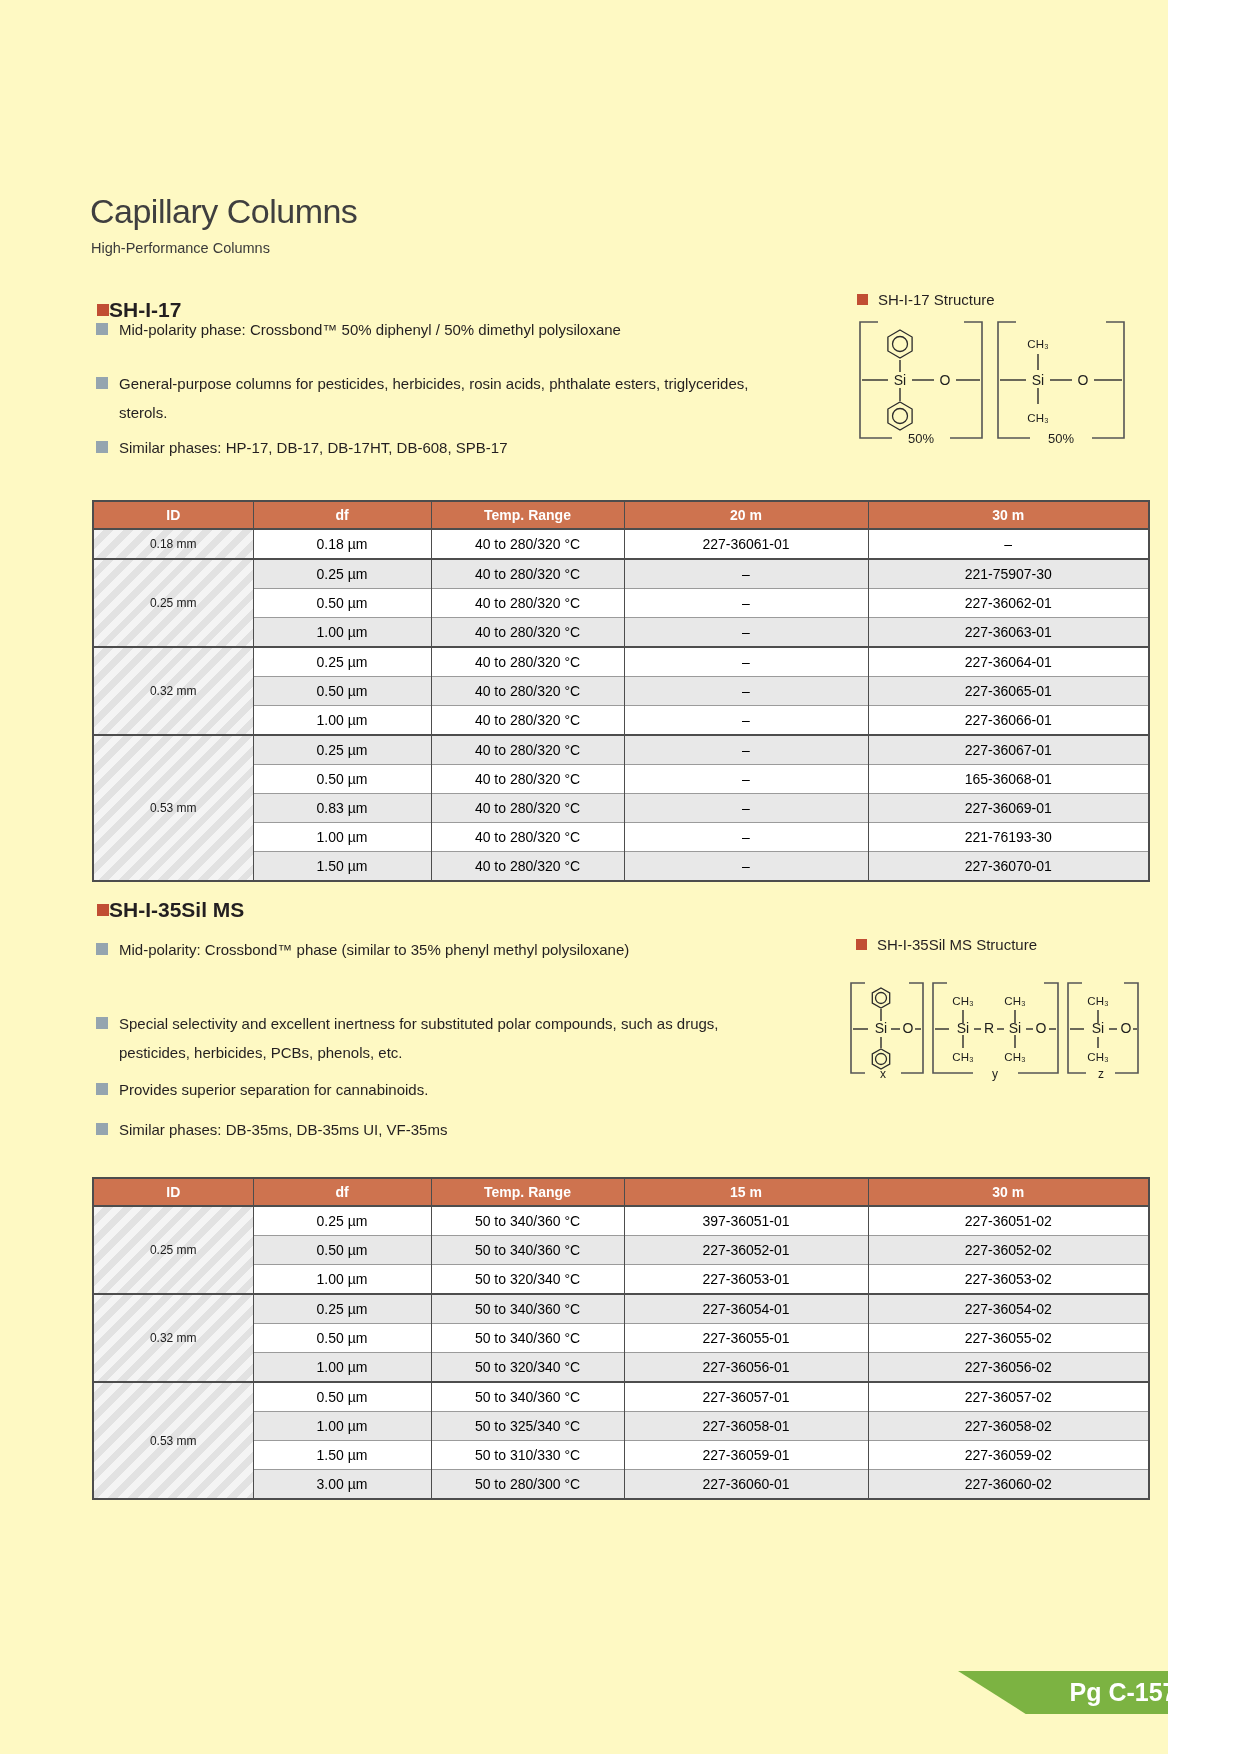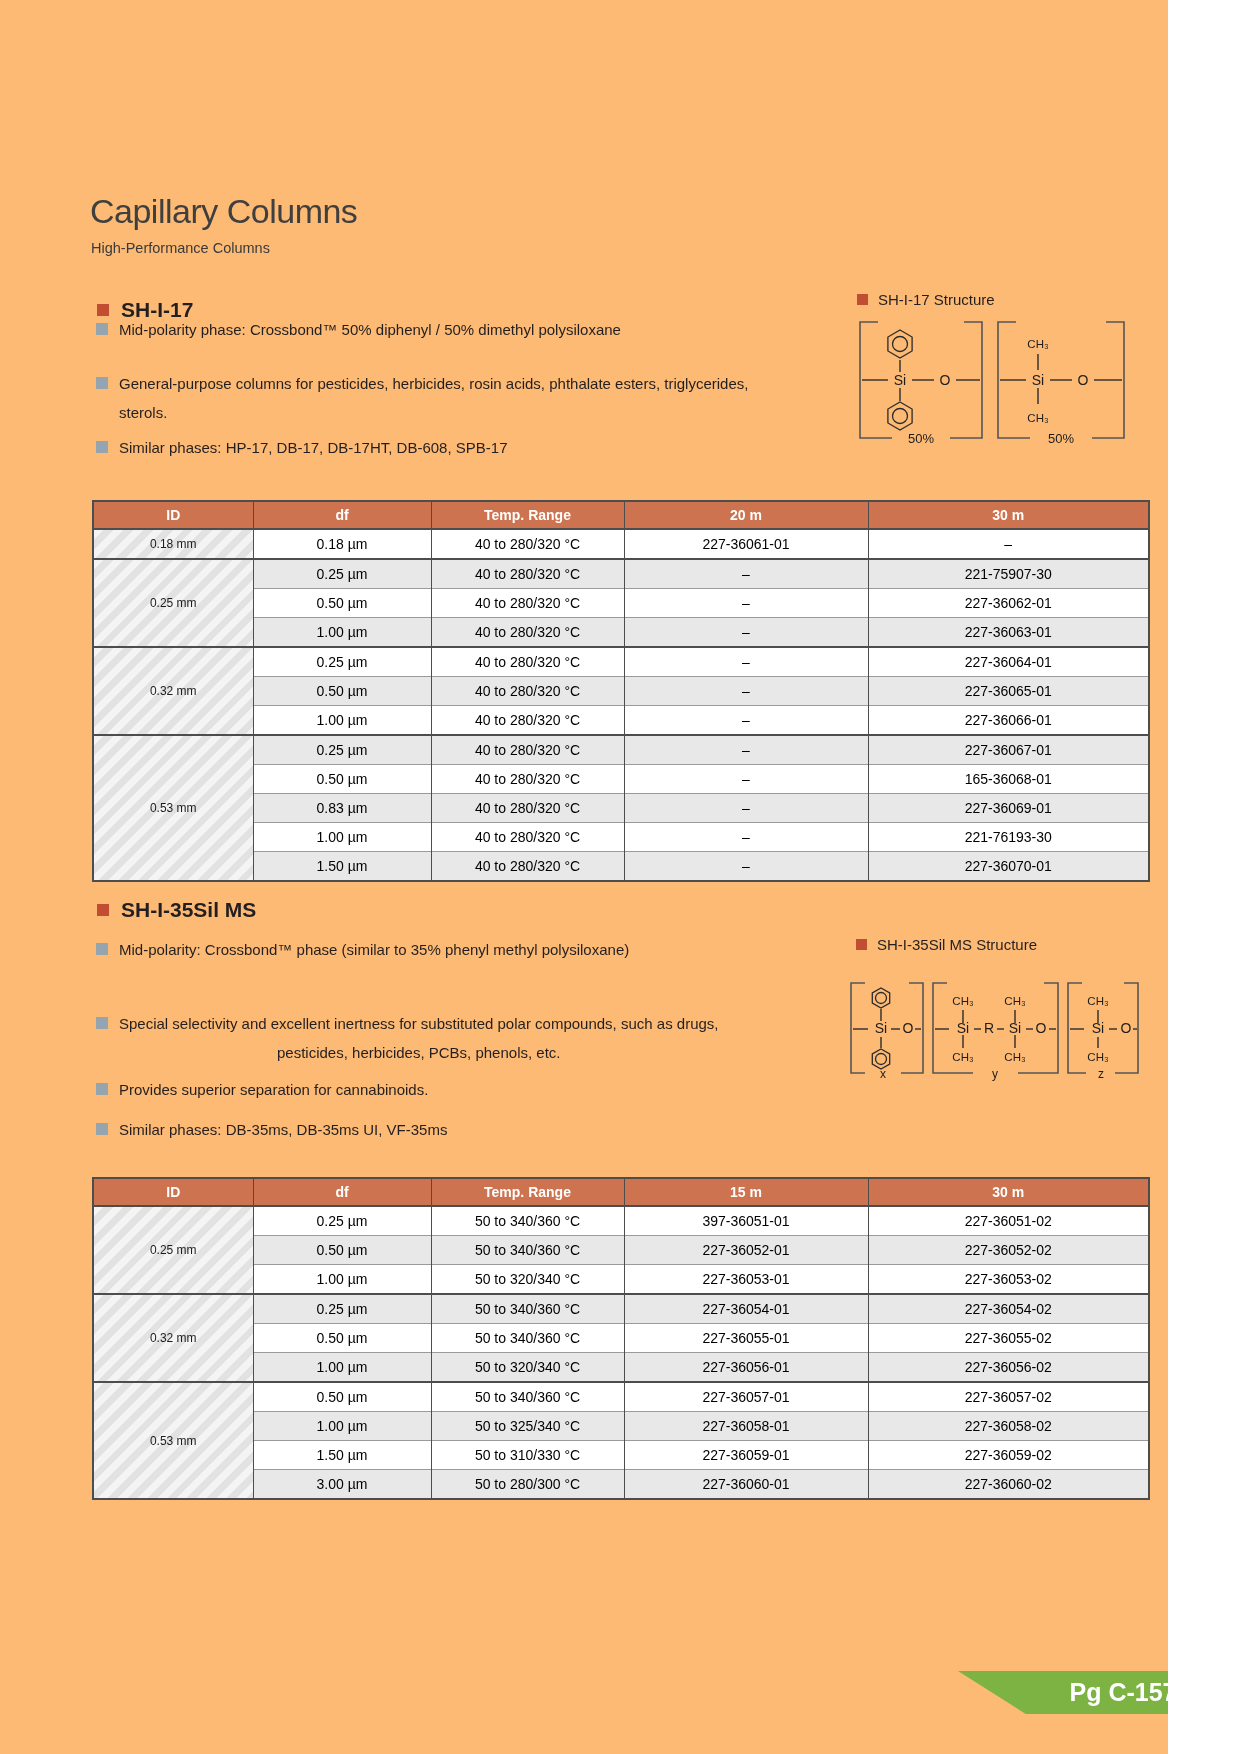--- a/index.html
+++ b/index.html
@@ -1,21 +1,21 @@
 <!DOCTYPE html>
 <html><head>
 <meta charset="utf-8">
 <style>
   html,body{margin:0;padding:0;background:#fff;}
-  .page{position:relative;width:1168px;height:1754px;background:#fdba74;overflow:hidden;
+  .page{position:relative;width:1168px;height:1754px;background:#fef9c3;overflow:hidden;
         font-family:"Liberation Sans","DejaVu Sans",sans-serif;color:#1d1d1d;}
   .abs{position:absolute;}
   .page-title{left:90px;top:192px;font-size:34px;font-weight:400;color:#3f3f3f;letter-spacing:-0.5px;}
   .page-subtitle{left:91px;top:240px;font-size:14.5px;color:#3a3a3a;}
-  .sec-head{display:flex;align-items:center;gap:12px;}
+  .sec-head{display:flex;align-items:center;}
   .sec-title{font-size:21px;font-weight:bold;color:#231f20;}
   .sq{width:12px;height:12px;flex:0 0 auto;}
   .sq.red{background:#C14E33;}
   .sq.small{width:11px;height:11px;}
   .bullet{display:flex;gap:11px;align-items:flex-start;}
   .bsq{width:12px;height:12px;background:#95A5AF;flex:0 0 auto;margin-top:3px;}
   .btext{font-size:15px;line-height:29px;margin-top:-5px;color:#231f20;}
   .btext span{display:block;}
   .st-label{display:flex;align-items:center;gap:10px;font-size:15px;color:#231f20;}
   table.spec{position:absolute;border-collapse:collapse;table-layout:fixed;
@@ -217,21 +217,21 @@
     <span class="sq red"></span>
     <span class="sec-title">SH-I-35Sil MS</span>
   </div>
 
   <div class="abs bullet" style="left:96px;top:940px;width:720px;">
     <span class="bsq"></span>
     <div class="btext">
         <span>Mid-polarity: Crossbond™ phase (similar to 35% phenyl methyl polysiloxane)</span>
       </div>
   </div>
-  <div class="abs bullet" style="left:96px;top:1014px;width:720px;text-align:center;">
+  <div class="abs bullet" style="left:96px;top:1014px;width:720px;">
     <span class="bsq"></span>
     <div class="btext">
       <span>Special selectivity and excellent inertness for substituted polar compounds, such as drugs,</span>
       <span>pesticides, herbicides, PCBs, phenols, etc.</span>
     </div>
   </div>
   <div class="abs bullet" style="left:96px;top:1080px;width:720px;">
     <span class="bsq"></span>
     <div class="btext">
         <span>Provides superior separation for cannabinoids.</span>

